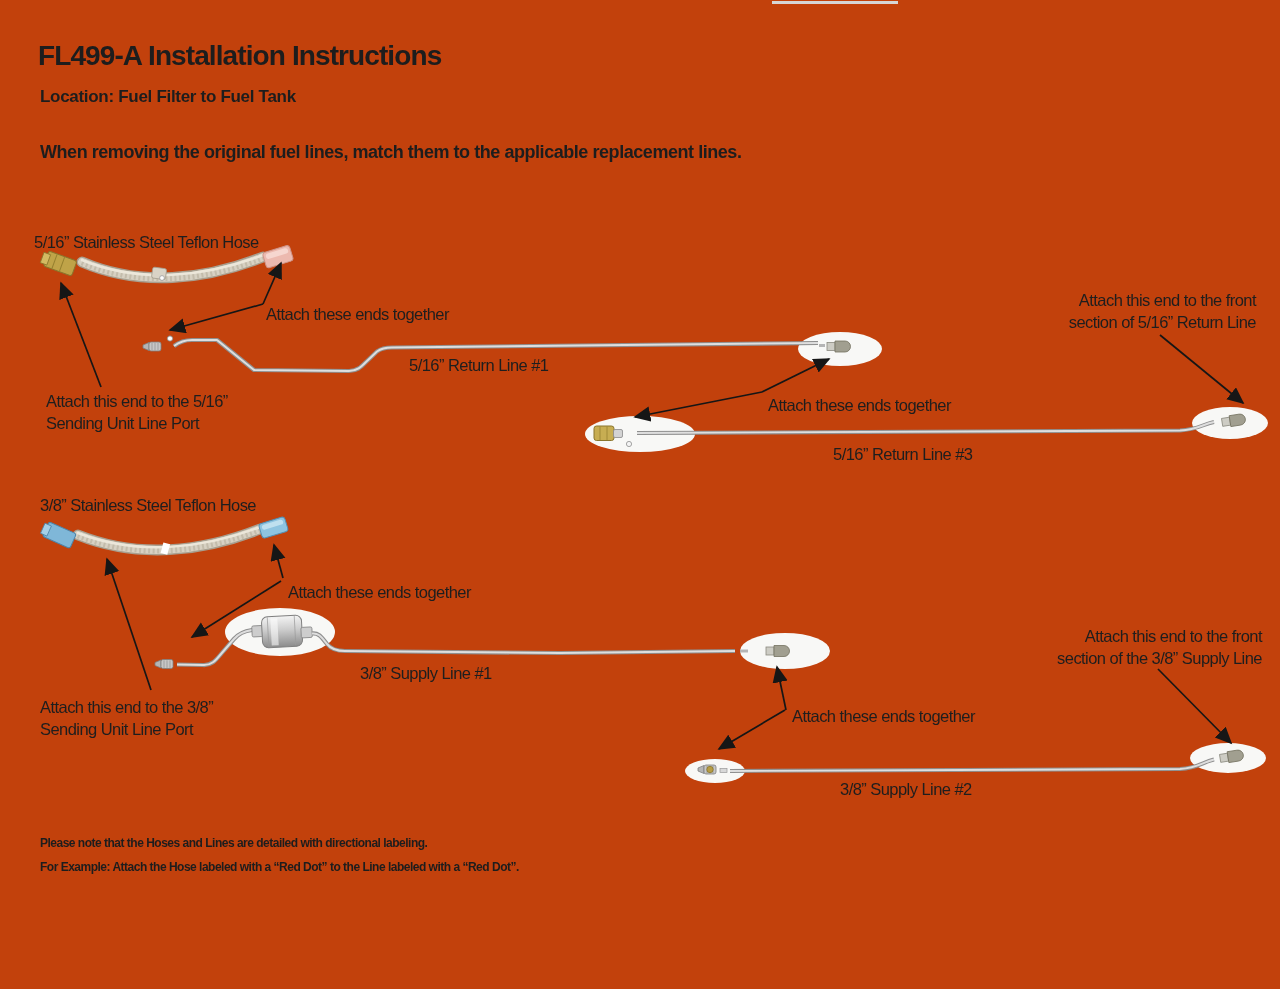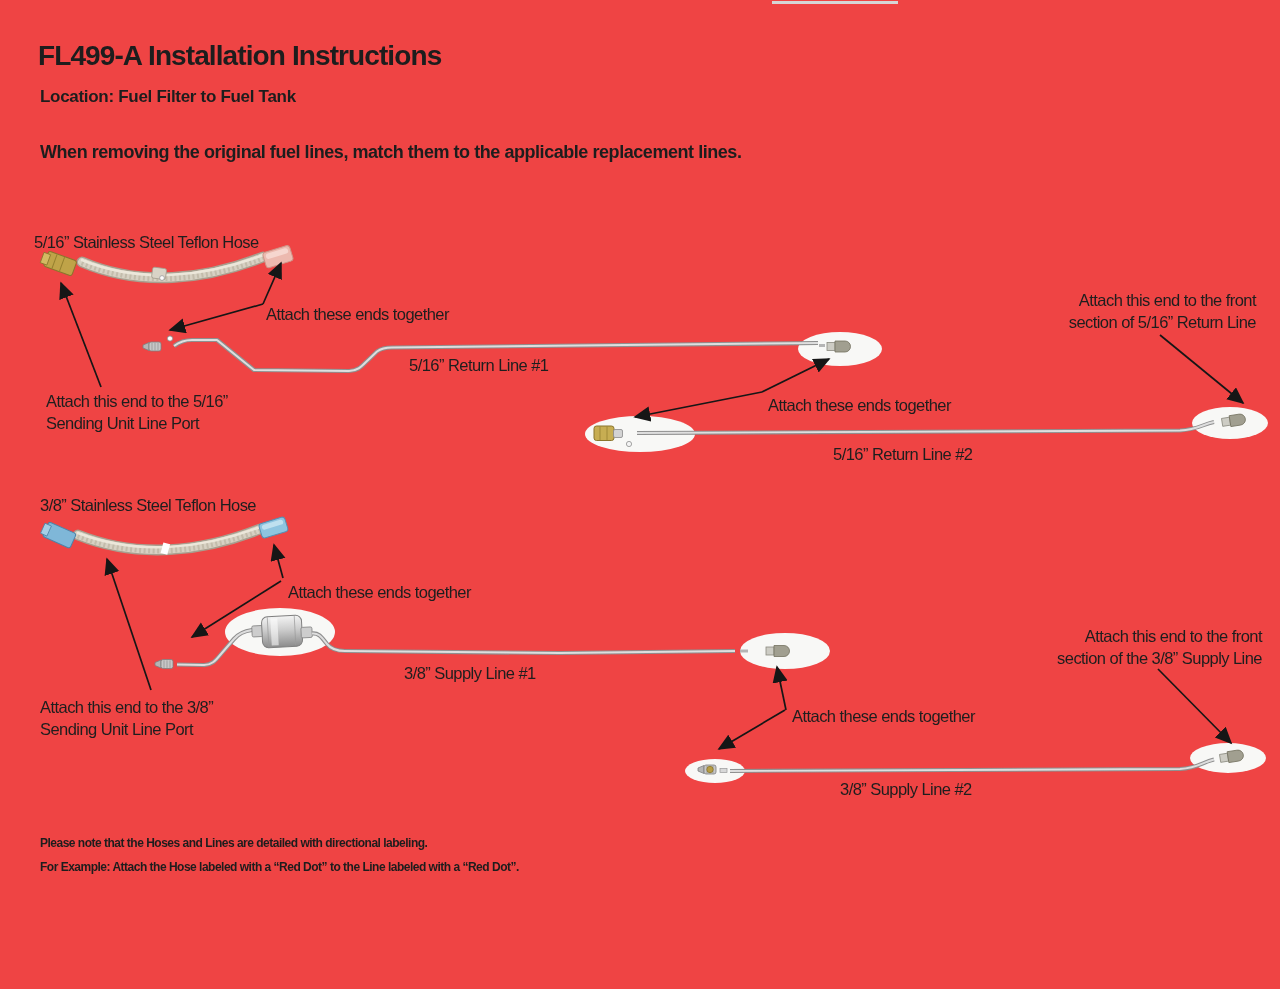--- a/index.html
+++ b/index.html
@@ -1,16 +1,16 @@
 <!DOCTYPE html>
 <html><head>
 <meta charset="utf-8">
 <style>
   html,body{margin:0;padding:0;background:#ffffff;}
-  .page{position:relative;width:1280px;height:989px;background:#ef4444;overflow:hidden;
+  .page{position:relative;width:1280px;height:989px;background:#c2410c;overflow:hidden;
         font-family:"Liberation Sans","DejaVu Sans",sans-serif;color:#1d1d1d;}
   .diagram-svg{position:absolute;left:0;top:0;}
   .h1{position:absolute;left:38px;top:40px;font-size:28px;font-weight:700;letter-spacing:-0.9px;white-space:nowrap;}
   .h2{position:absolute;left:40px;top:87px;font-size:17px;font-weight:700;letter-spacing:-0.3px;white-space:nowrap;}
   .intro{position:absolute;left:40px;top:142px;font-size:18px;font-weight:700;letter-spacing:-0.45px;white-space:nowrap;}
   .lbl{position:absolute;font-size:16.5px;line-height:22px;letter-spacing:-0.55px;white-space:nowrap;color:#1e1e1e;}
   .ctr{text-align:right;white-space:normal;}
   .note{position:absolute;font-size:12px;font-weight:700;letter-spacing:-0.5px;white-space:nowrap;}
   .topline{position:absolute;left:772px;top:1px;width:126px;height:3px;background:#d6d6d6;}
 </style>
@@ -158,25 +158,25 @@
   <div class="lbl" style="left:386px;top:354px;margin-left:23px;">5/16” Return Line #1</div>
   <div class="lbl" style="left:46px;top:390px;">
     <div>Attach this end to the 5/16”</div>
     <div>Sending Unit Line Port</div>
   </div>
   <div class="lbl ctr" style="left:1036px;top:290px;width:220px;line-height:21.5px;">
     <div>Attach this end to the front</div>
     <div>section of 5/16” Return Line</div>
   </div>
   <div class="lbl" style="left:768px;top:394px;">Attach these ends together</div>
-  <div class="lbl" style="left:833px;top:443px;">5/16” Return Line #2</div>
+  <div class="lbl" style="left:833px;top:443px;">5/16” Return Line #3</div>
 
   <div class="lbl" style="left:40px;top:494px;">3/8” Stainless Steel Teflon Hose</div>
   <div class="lbl" style="left:288px;top:581px;">Attach these ends together</div>
-  <div class="lbl" style="left:360px;top:662px;margin-left:44px;">3/8” Supply Line #1</div>
+  <div class="lbl" style="left:360px;top:662px;">3/8” Supply Line #1</div>
   <div class="lbl" style="left:40px;top:696px;">
     <div>Attach this end to the 3/8”</div>
     <div>Sending Unit Line Port</div>
   </div>
   <div class="lbl ctr" style="left:1032px;top:626px;width:230px;line-height:21.5px;">
     <div>Attach this end to the front</div>
     <div>section of the 3/8” Supply Line</div>
   </div>
   <div class="lbl" style="left:792px;top:705px;">Attach these ends together</div>
   <div class="lbl" style="left:840px;top:778px;">3/8” Supply Line #2</div>

